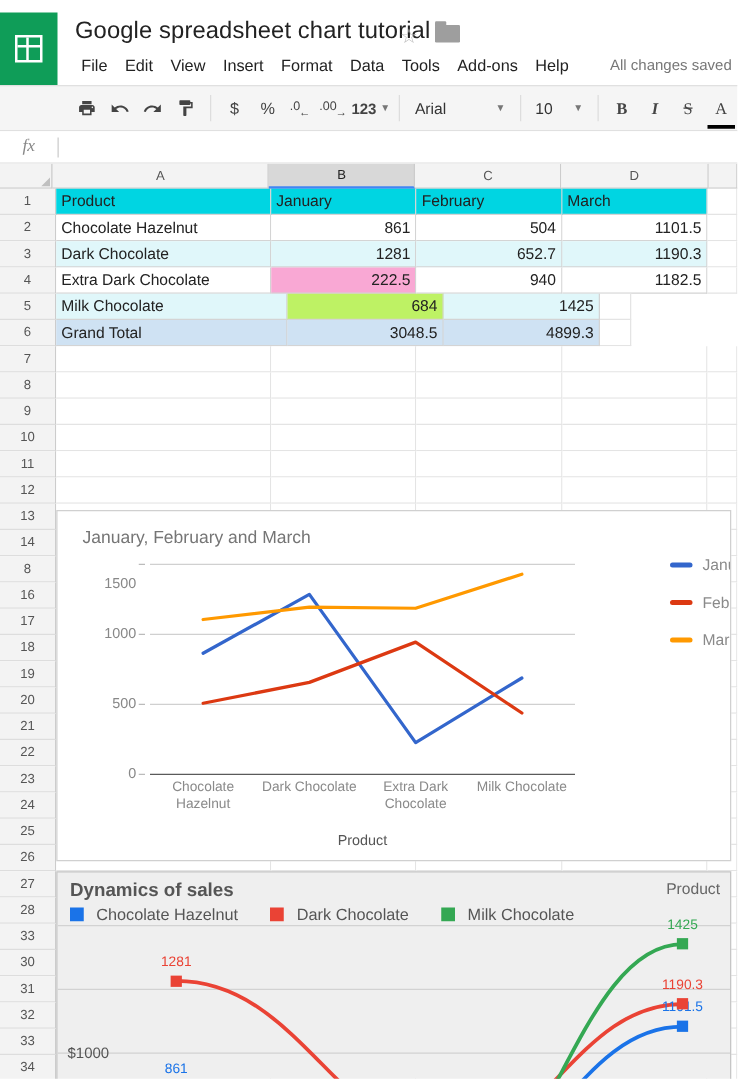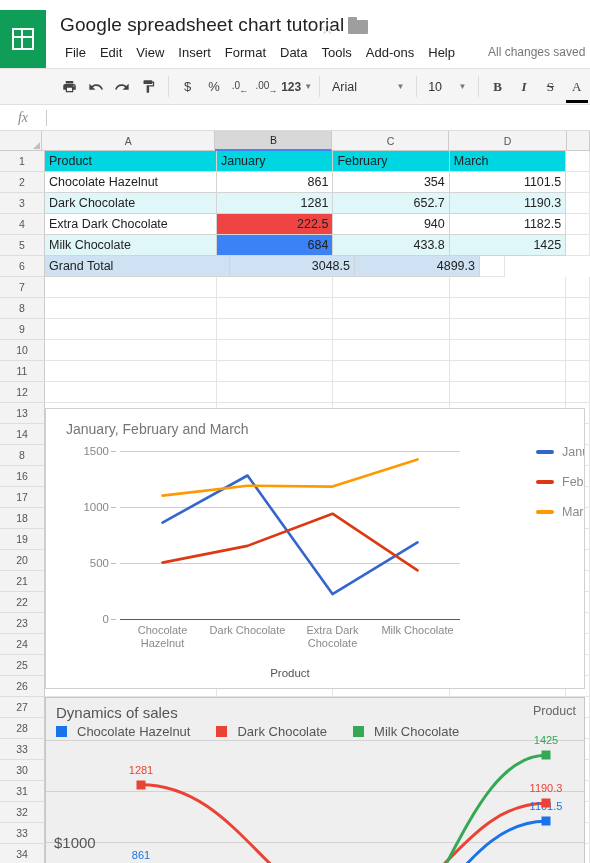--- a/index.html
+++ b/index.html
@@ -138,29 +138,29 @@
   .c1-legend { position:absolute; left:490px; top:36px; }
   .leg-row { display:flex; align-items:center; margin-bottom:16px; }
   .leg-dash { width:18px; height:4px; border-radius:2px; margin-right:8px; }
   .leg-label { font-size:12.5px; color:#8a8a8a; white-space:nowrap; }
 
   
   .chart2 {
     position:absolute; left:45px; top:566px; width:540px; height:296px;
     background:#efefef; border:1px solid #c6c6c6; overflow:hidden;
   }
-  .c2-title { position:absolute; left:10px; top:6px; font-size:15px; font-weight:normal; color:#555; }
+  .c2-title { position:absolute; left:10px; top:6px; font-size:15px; font-weight:bold; color:#555; }
   .c2-product { position:absolute; right:8px; top:6px; font-size:12.5px; color:#666; }
   .c2-legend { position:absolute; left:10px; top:26px; display:flex; align-items:center; }
   .c2-leg-item { display:flex; align-items:center; margin-right:26px; }
   .c2-leg-sq { width:11px; height:11px; margin-right:10px; }
   .c2-leg-label { font-size:13px; color:#555; white-space:nowrap; }
   .c2-plot { position:absolute; left:0; top:44px; width:540px; height:207px; }
   .c2-grid { position:absolute; left:0; right:0; height:1px; background:#d2d2d2; }
-  .c2-ylab { position:absolute; left:8px; font-size:15px; color:#555; transform:translateY(-50%); }
+  .c2-ylab { position:absolute; left:8px; font-size:12px; color:#555; transform:translateY(-50%); }
   .c2-xlabels { position:absolute; left:0; top:273px; width:540px; display:flex; }
   .dpoint { position:absolute; width:9px; height:9px; transform:translate(-50%,-50%); }
   .dlabel { position:absolute; font-size:11px; transform:translateX(-50%); white-space:nowrap; }
 </style>
 </head>
 <body>
 
 <div class="app">
 
   <div class="header">
@@ -269,45 +269,44 @@
           <div class="cell w-a" style="background: rgb(0, 213, 226);">Product</div>
           <div class="cell w-b" style="background: rgb(0, 213, 226);">January</div>
           <div class="cell w-c" style="background: rgb(0, 213, 226);">February</div>
           <div class="cell w-d" style="background: rgb(0, 213, 226);">March</div>
           <div class="cell empty w-e"></div>
         </div>
         <div class="grid-row">
           <div class="rowhead">2</div>
           <div class="cell w-a" style="background: rgb(255, 255, 255);">Chocolate Hazelnut</div>
           <div class="cell w-b num" style="background: rgb(255, 255, 255);">861</div>
-          <div class="cell w-c num" style="background: rgb(255, 255, 255);">354</div>
+          <div class="cell w-c num" style="background: rgb(255, 255, 255);">504</div>
           <div class="cell w-d num" style="background: rgb(255, 255, 255);">1101.5</div>
           <div class="cell empty w-e"></div>
         </div>
         <div class="grid-row">
           <div class="rowhead">3</div>
           <div class="cell w-a" style="background: rgb(224, 247, 250);">Dark Chocolate</div>
           <div class="cell w-b num" style="background: rgb(224, 247, 250);">1281</div>
           <div class="cell w-c num" style="background: rgb(224, 247, 250);">652.7</div>
           <div class="cell w-d num" style="background: rgb(224, 247, 250);">1190.3</div>
           <div class="cell empty w-e"></div>
         </div>
         <div class="grid-row">
           <div class="rowhead">4</div>
           <div class="cell w-a" style="background: rgb(255, 255, 255);">Extra Dark Chocolate</div>
-          <div class="cell w-b num" style="background: #ef4444;">222.5</div>
+          <div class="cell w-b num" style="background: #f9a8d4;">222.5</div>
           <div class="cell w-c num" style="background: rgb(255, 255, 255);">940</div>
           <div class="cell w-d num" style="background: rgb(255, 255, 255);">1182.5</div>
           <div class="cell empty w-e"></div>
         </div>
         <div class="grid-row">
           <div class="rowhead">5</div>
           <div class="cell w-a" style="background: rgb(224, 247, 250);">Milk Chocolate</div>
-          <div class="cell w-b num" style="background: #3b82f6;">684</div>
-          <div class="cell w-c num" style="background: rgb(224, 247, 250);">433.8</div>
+          <div class="cell w-b num" style="background: #bef264;">684</div>
           <div class="cell w-d num" style="background: rgb(224, 247, 250);">1425</div>
           <div class="cell empty w-e"></div>
         </div>
         <div class="grid-row">
           <div class="rowhead">6</div>
           <div class="cell w-a" style="background: rgb(207, 226, 243);">Grand Total</div>
           <div class="cell w-b num" style="background: rgb(207, 226, 243);">3048.5</div>
           <div class="cell w-d num" style="background: rgb(207, 226, 243);">4899.3</div>
           <div class="cell empty w-e"></div>
         </div>
@@ -539,21 +538,21 @@
 
     <div class="chart1">
       <div class="c1-title">January, February and March</div>
       <div class="c1-yaxis" id="c1-yaxis">
           <div class="ytick" style="top: 168px;">0</div>
           <div class="tickmark" style="top: 168px;"></div>
           <div class="ytick" style="top: 112px;">500</div>
           <div class="tickmark" style="top: 112px;"></div>
           <div class="ytick" style="top: 56px;">1000</div>
           <div class="tickmark" style="top: 56px;"></div>
-          <div class="ytick" style="top: 0px;">1500</div>
+          <div class="ytick" style="top: 16px;">1500</div>
           <div class="tickmark" style="top: 0px;"></div>
         </div>
       <div class="c1-plot" id="c1-plot">
           <div class="axisline" style="top: 168px;"></div>
           <div class="gridline" style="top: 112px;"></div>
           <div class="gridline" style="top: 56px;"></div>
           <div class="gridline" style="top: 0px;"></div>
           <svg width="340" height="168" style="position: absolute; left: 0px; top: 0px;">
             <polyline points="42.5,71.6 127.5,24.5 212.5,143.1 297.5,91.4" fill="none" stroke="#3366cc" stroke-width="2.6" stroke-linejoin="round" stroke-linecap="round"></polyline>
             <polyline points="42.5,111.6 127.5,94.9 212.5,62.7 297.5,119.4" fill="none" stroke="#dc3912" stroke-width="2.6" stroke-linejoin="round" stroke-linecap="round"></polyline>

